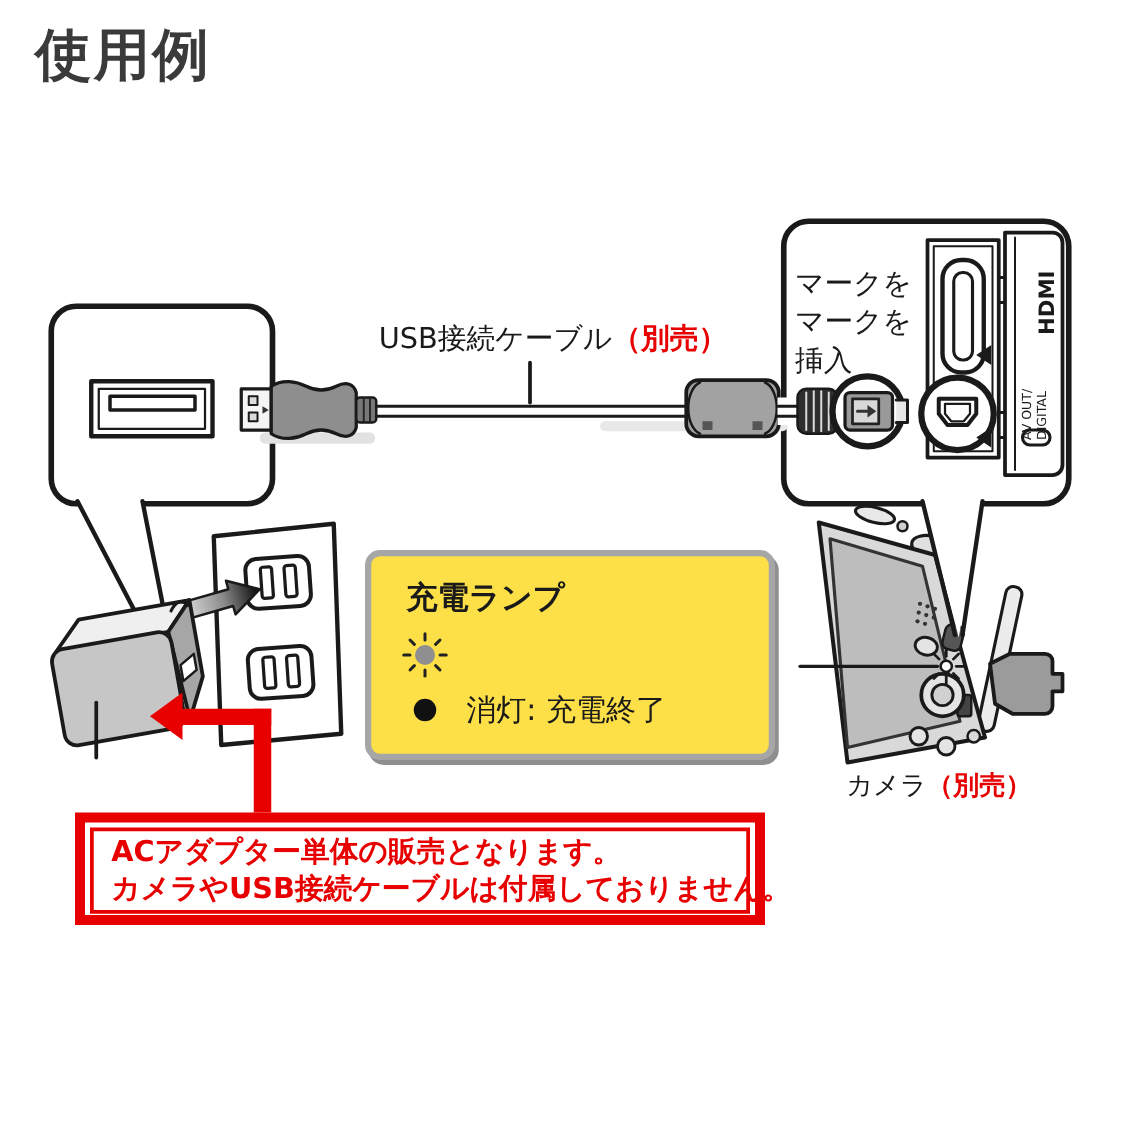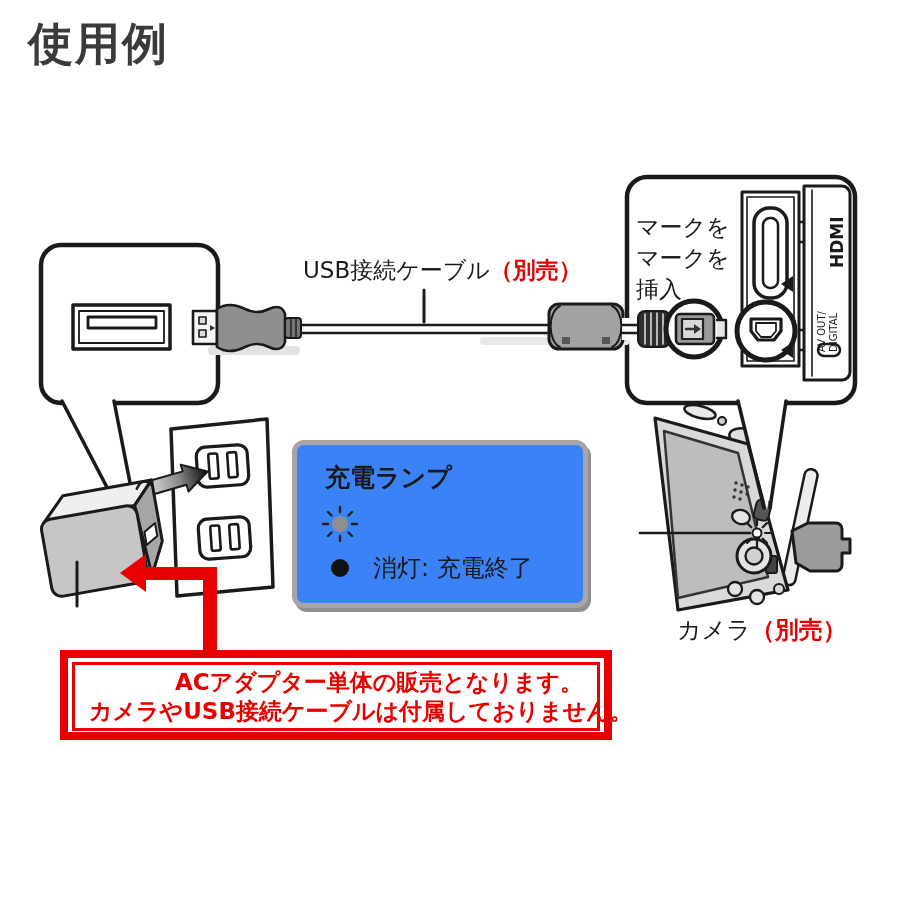--- a/index.html
+++ b/index.html
@@ -5,29 +5,29 @@
   html,body{margin:0;padding:0;background:#fff;}
   .stage{position:relative;width:900px;height:900px;background:#fff;overflow:hidden;
          font-family:"DejaVu Sans","Liberation Sans",sans-serif;color:var(--ink,#1a1a1a);}
   .art{position:absolute;left:0;top:0;width:900px;height:900px;z-index:1;}
   .txt{position:absolute;z-index:2;}
   .title{left:28px;top:14px;font-size:45px;font-weight:bold;color:var(--title_gray,#3a3a3a);margin:0;letter-spacing:2px;}
   .cable-label{left:303px;top:255px;font-size:23px;white-space:nowrap;}
   .red{color:var(--red,#e80000);}
   .bold{font-weight:bold;}
   .insert-note{left:636px;top:212px;font-size:23px;line-height:31px;}
-  .charge-panel{left:292px;top:440px;width:296px;height:168px;background:#3b82f6;
+  .charge-panel{left:292px;top:440px;width:328px;height:168px;background:#fde047;
     border:5px solid var(--panel_border,#a6a6a6);border-radius:12px;box-shadow:3px 4px 0 #8f8f8f;box-sizing:border-box;}
   .cp-title{margin:16px 0 6px 28px;font-size:25px;font-weight:bold;}
   .cp-row{display:flex;align-items:center;gap:14px;margin:10px 0 0 24px;font-size:24px;}
   .cp-icon{width:38px;height:38px;flex:0 0 38px;display:flex;align-items:center;justify-content:center;}
   .cp-dot{width:18px;height:18px;border-radius:50%;background:#111;margin-left:10px;margin-right:10px;}
   .adapter-label{left:33px;top:610px;font-size:24px;}
-  .camera-label{left:677px;top:614px;font-size:24px;white-space:nowrap;}
-  .warning{left:60px;top:650px;width:552px;height:90px;border:8px solid var(--red,#e80000);box-sizing:border-box;background:#fff;text-align:right;}
+  .camera-label{left:677px;top:614px;font-size:21px;white-space:nowrap;}
+  .warning{left:60px;top:650px;width:552px;height:90px;border:8px solid var(--red,#e80000);box-sizing:border-box;background:#fff;}
   .warning-inner{border:3px solid var(--red,#e80000);margin:4px;height:60px;padding:3px 14px 0 14px;
     font-size:23px;font-weight:bold;line-height:29px;color:var(--red,#e80000);white-space:nowrap;}
 </style>
 </head>
 <body>
 
 <div class="stage">
 
 <svg class="art" viewBox="0 0 900 900" stroke-linejoin="round" stroke-linecap="round">
   <defs>

